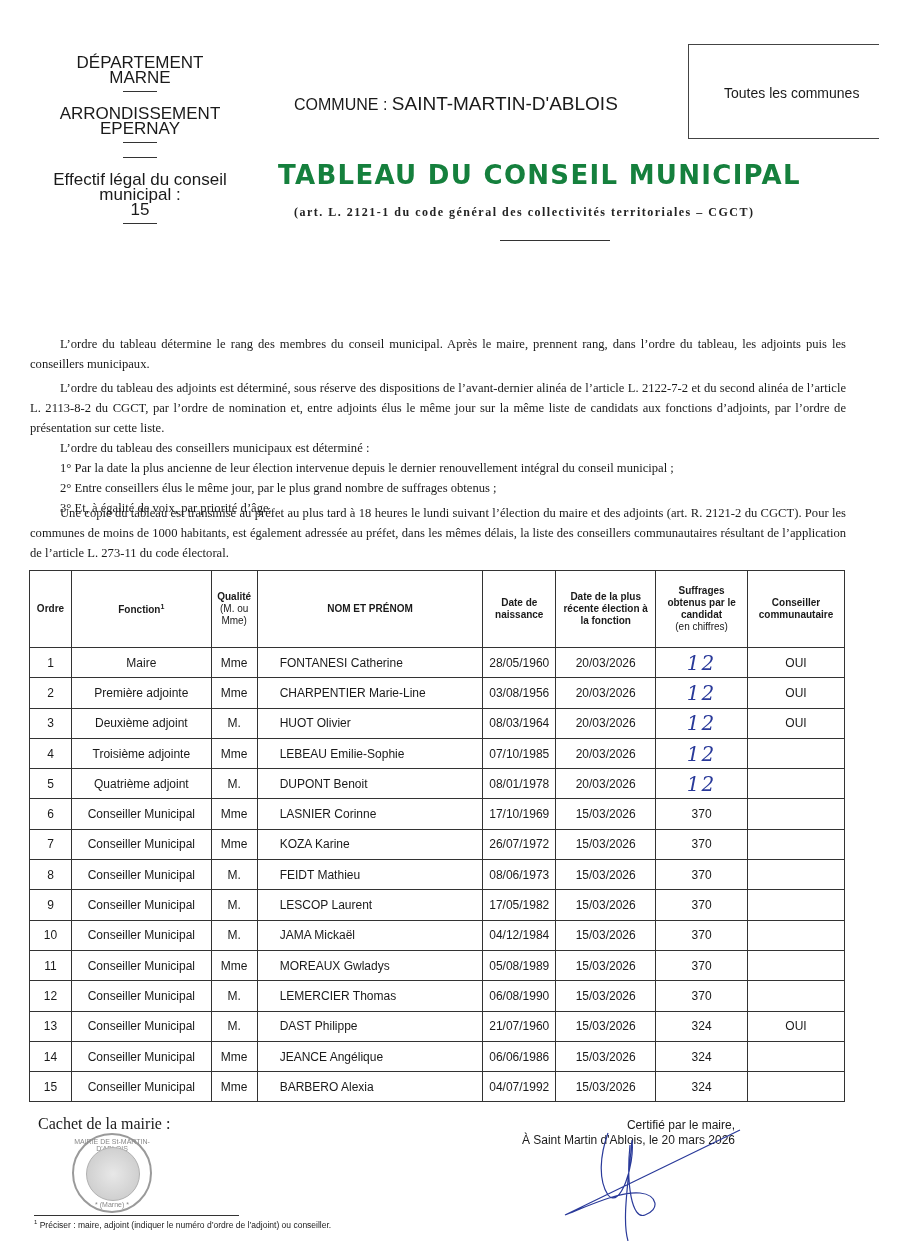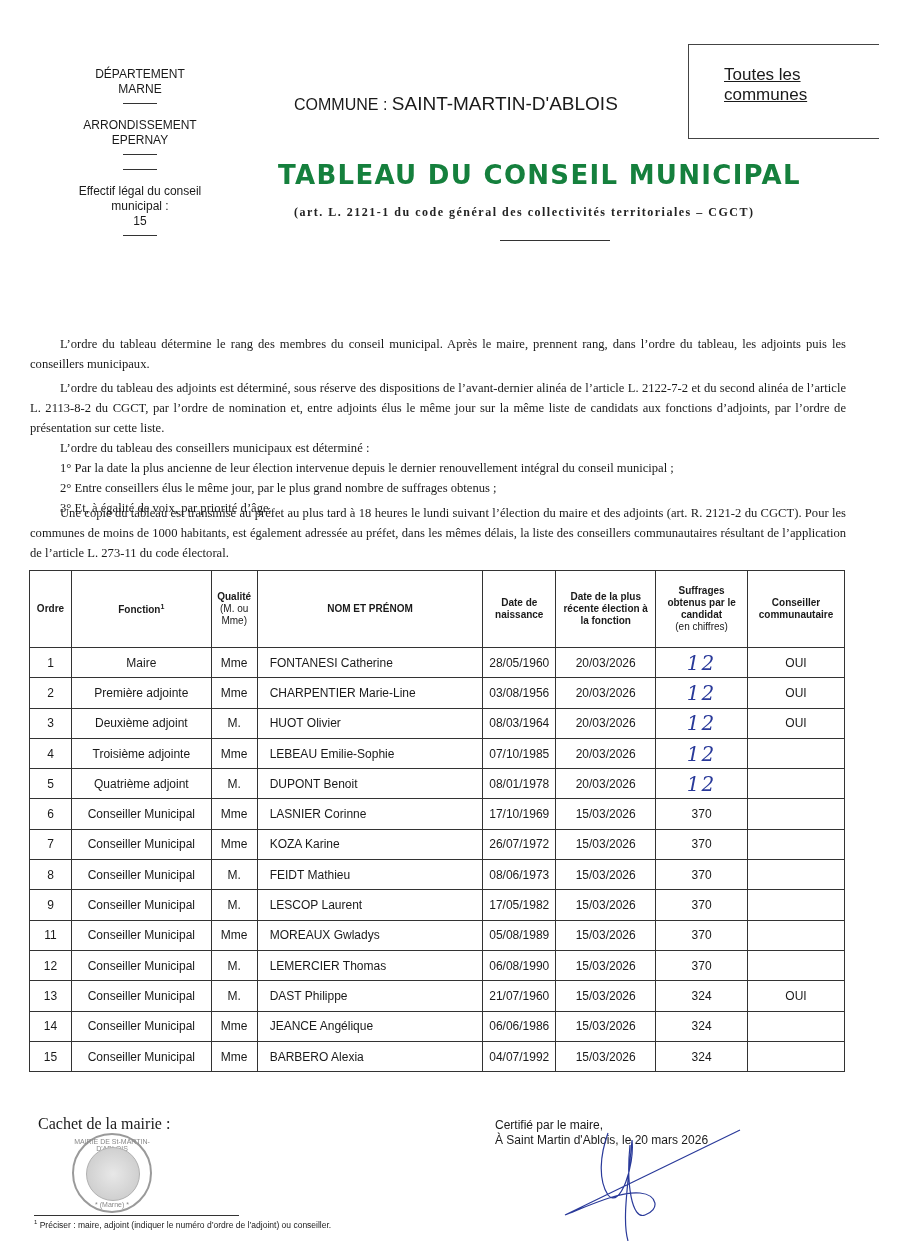--- a/index.html
+++ b/index.html
@@ -5,37 +5,37 @@
   html, body { margin: 0; padding: 0; background: #ffffff; }
   body {
     width: 897px; height: 1241px; position: relative; overflow: hidden;
     font-family: "Liberation Sans", sans-serif; color: #1a1a1a;
   }
   .abs { position: absolute; }
 
   
   .left-block {
     left: 40px; top: 55px; width: 200px; text-align: center;
-    font-size: 12px; line-height: 15px; margin-top: 12px;
+    font-size: 17px; line-height: 15px;
   }
   .left-block .grp { margin-bottom: 6px; }
   .left-block .rule {
     width: 34px; height: 0; border-top: 1px solid #333; margin: 6px auto 14px auto;
   }
 
   
   .commune { left: 294px; top: 93px; font-size: 16px; }
   .commune .name { font-size: 19px; }
 
   
   .box {
     left: 688px; top: 44px; width: 190px; height: 93px;
     border-top: 1px solid #444; border-left: 1px solid #444; border-bottom: 1px solid #444;
   }
-  .box span { position: absolute; left: 35px; top: 20px; font-size: 17px; text-decoration: underline; }
+  .box span { position: absolute; left: 35px; top: 40px; font-size: 14px; }
 
   
   .title {
     left: 278px; top: 160px; font-family: "DejaVu Sans", sans-serif;
     font-weight: bold; font-size: 26px; letter-spacing: 1.3px; color: #15803d;
   }
   .subtitle {
     left: 294px; top: 205px; font-family: "Liberation Serif", serif;
     font-weight: bold; font-size: 12px; letter-spacing: 1.5px; color: #222; text-align: right;
   }
@@ -53,41 +53,41 @@
   table.council {
     position: absolute; left: 29px; top: 570px; width: 816px;
     border-collapse: collapse; font-size: 12px;
   }
   table.council th, table.council td {
     border: 1px solid #333; text-align: center; vertical-align: middle; padding: 0 4px;
   }
   table.council th { height: 76px; font-size: 10px; font-weight: bold; line-height: 12px; }
   table.council th .normal { font-weight: normal; }
   table.council td { height: 29.3px; }
-  table.council td.name { text-align: left; padding-left: 12px; }
+  table.council td.name { text-align: left; padding-left: 22px; }
   .hand {
     font-family: "DejaVu Serif", serif; font-style: italic; color: #2a3a9a;
     font-size: 20px; letter-spacing: 2px;
   }
 
   
   .cachet { left: 38px; top: 1115px; font-family: "Liberation Serif", serif; font-size: 16px; }
   .seal {
     left: 72px; top: 1133px; width: 80px; height: 80px; border-radius: 50%;
     border: 2px solid #9a9a9a; box-sizing: border-box;
   }
   .seal-inner {
     position: absolute; left: 12px; top: 12px; width: 52px; height: 52px; border-radius: 50%;
     border: 1px solid #b0b0b0; background: radial-gradient(circle, #e8e8e8 0%, #d0d0d0 70%, #f2f2f2 100%);
   }
   .seal-text {
     position: absolute; width: 100%; text-align: center; font-size: 7px; color: #888;
   }
   .certif {
-    left: 495px; top: 1118px; width: 240px; text-align: left; font-size: 12px; line-height: 15px;
+    left: 495px; top: 1118px; width: 240px; text-align: right; font-size: 12px; line-height: 15px;
   }
   .foot-rule { left: 34px; top: 1215px; width: 205px; border-top: 1px solid #333; }
   .footnote { left: 34px; top: 1219px; font-size: 8.5px; }
   .footnote sup { font-size: 6px; }
   .signature { left: 560px; top: 1125px; }
 </style>
 </head>
 <body>
 
 <div class="abs left-block">
@@ -250,20 +250,30 @@
         <td>9</td>
         <td>Conseiller Municipal</td>
         <td>M.</td>
         <td class="name">LESCOP Laurent</td>
         <td>17/05/1982</td>
         <td>15/03/2026</td>
         <td>370</td>
         <td></td>
       </tr>
       <tr>
+        <td>10</td>
+        <td>Conseiller Municipal</td>
+        <td>M.</td>
+        <td class="name">JAMA Mickaël</td>
+        <td>04/12/1984</td>
+        <td>15/03/2026</td>
+        <td>370</td>
+        <td></td>
+      </tr>
+      <tr>
         <td>11</td>
         <td>Conseiller Municipal</td>
         <td>Mme</td>
         <td class="name">MOREAUX Gwladys</td>
         <td>05/08/1989</td>
         <td>15/03/2026</td>
         <td>370</td>
         <td></td>
       </tr>
       <tr>

